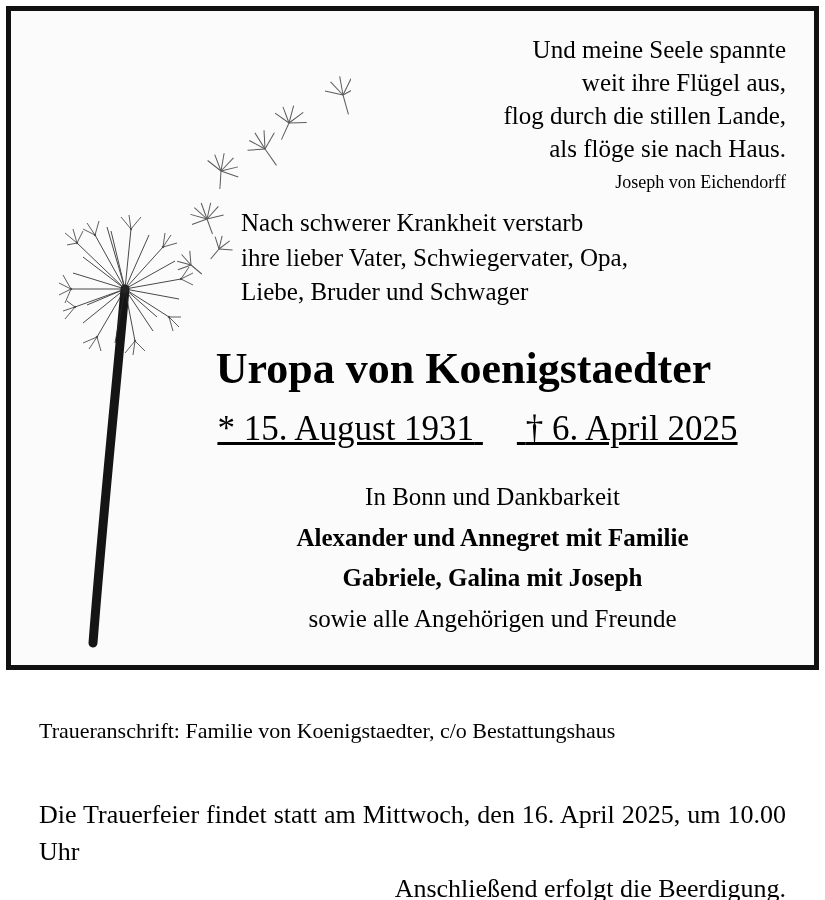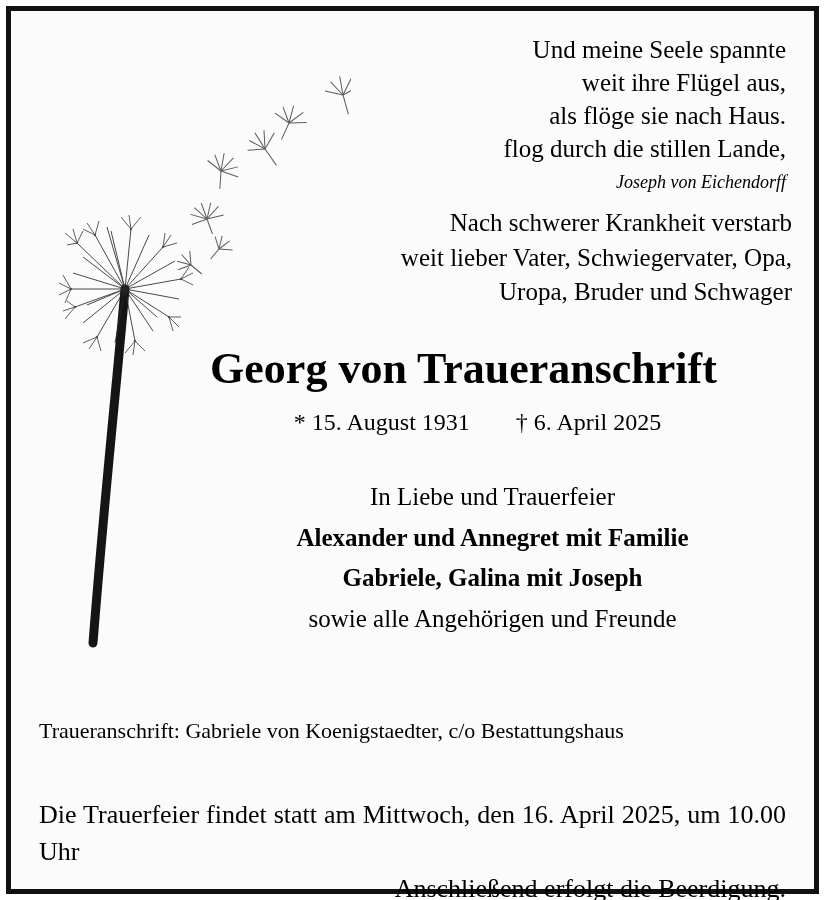--- a/index.html
+++ b/index.html
@@ -20,21 +20,21 @@
     height: 900px;
     box-sizing: border-box;
     background: #ffffff;
   }
   
   .frame {
     position: absolute;
     left: 6px;
     top: 6px;
     width: 813px;
-    height: 888px;
+    height: 664px;
     box-sizing: border-box;
     border: 5px solid #111111;
     background: #fbfbfb;
   }
   .inner {
     position: absolute;
     left: 0;
     top: 0;
     right: 0;
     bottom: 0;
@@ -58,30 +58,29 @@
     top: 22px;
     width: 480px;
     text-align: right;
     font-size: 25px;
     line-height: 1.32;
   }
   .poem .line { white-space: nowrap; }
   .poem .author {
     font-size: 18px;
     margin-top: 6px;
-    font-style: italic;
   }
 
   
   .intro {
     position: absolute;
     left: 230px;
     right: 22px;
     top: 195px;
-    text-align: right;
+    text-align: left;
     font-size: 25px;
     line-height: 1.38;
   }
 
   
   .name {
     position: absolute;
     left: 120px;
     right: 18px;
     top: 332px;
@@ -91,21 +90,22 @@
     letter-spacing: 0px;
   }
 
   
   .dates {
     position: absolute;
     left: 150px;
     right: 20px;
     top: 398px;
     text-align: center;
-    font-size: 24px;
+    font-size: 35px;
+    text-decoration: underline;
   }
   .dates .sep { display: inline-block; width: 34px; }
 
   
   .dedication {
     position: absolute;
     left: 180px;
     right: 20px;
     top: 466px;
     text-align: center;
@@ -312,48 +312,48 @@
               <line x1="0" y1="0" x2="3" y2="-13"></line>
                 <line x1="0" y1="0" x2="11" y2="-8"></line>
             </g>
           </g>
         </svg>
       </div>
 
       <div class="poem">
         <div class="line">Und meine Seele spannte</div>
         <div class="line">weit ihre Flügel aus,</div>
+        <div class="line">flog durch die stillen Lande,</div>
         <div class="line">als flöge sie nach Haus.</div>
-        <div class="line">flog durch die stillen Lande,</div>
         <div class="author">Joseph von Eichendorff</div>
       </div>
 
       <div class="intro">
         <div>Nach schwerer Krankheit verstarb</div>
-        <div>weit lieber Vater, Schwiegervater, Opa,</div>
-        <div>Uropa, Bruder und Schwager</div>
-      </div>
-
-      <div class="name">Georg von Traueranschrift</div>
+        <div>ihre lieber Vater, Schwiegervater, Opa,</div>
+        <div>Liebe, Bruder und Schwager</div>
+      </div>
+
+      <div class="name">Uropa von Koenigstaedter</div>
 
       <div class="dates">
         <span>* 15. August 1931</span>
         <span class="sep"></span>
         <span>† 6. April 2025</span>
       </div>
 
       <div class="dedication">
-        <div>In Liebe und Trauerfeier</div>
+        <div>In Bonn und Dankbarkeit</div>
         <div class="bold">Alexander und Annegret mit Familie</div>
         <div class="bold">Gabriele, Galina mit Joseph</div>
         <div>sowie alle Angehörigen und Freunde</div>
       </div>
 
       <div class="address">
-        <div>Traueranschrift: Gabriele von Koenigstaedter, c/o Bestattungshaus</div>
+        <div>Traueranschrift: Familie von Koenigstaedter, c/o Bestattungshaus</div>
       </div>
 
       <div class="ceremony">
         <div>Die Trauerfeier findet statt am Mittwoch, den 16. April 2025, um 10.00 Uhr</div>
         <div class="last">Anschließend erfolgt die Beerdigung.</div>
       </div>
 
     </div>
   </div>
 </div>

